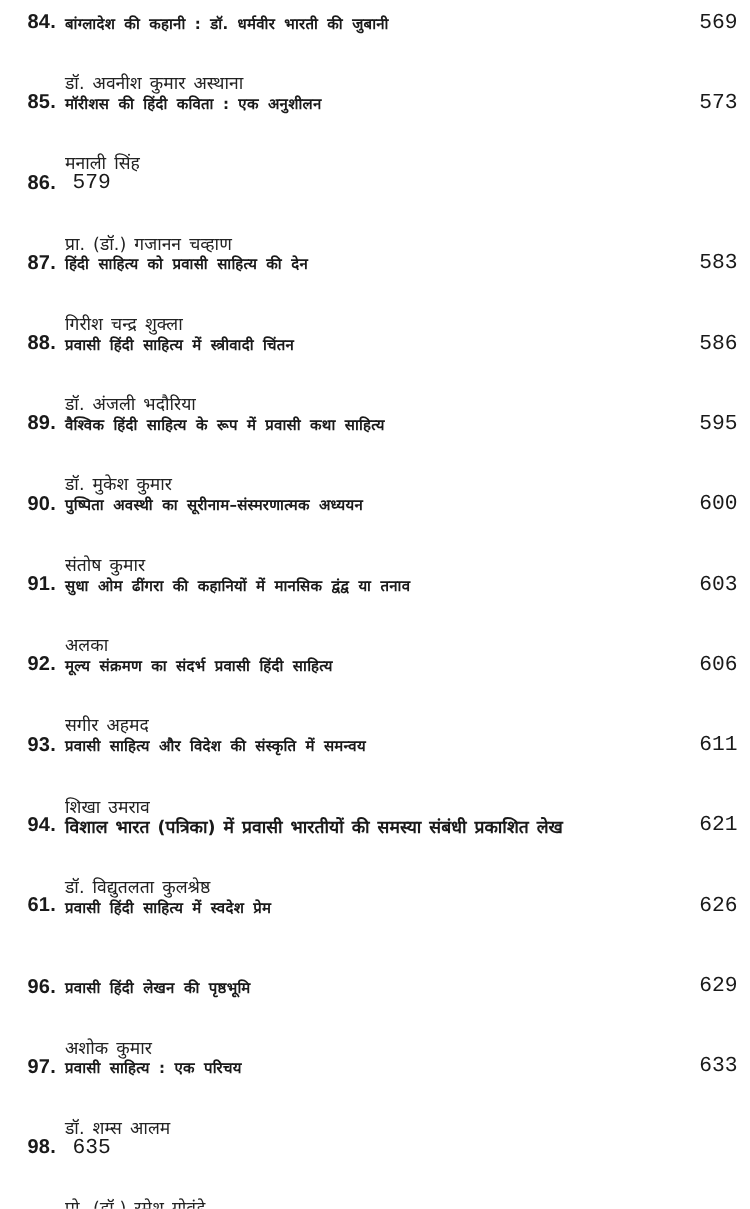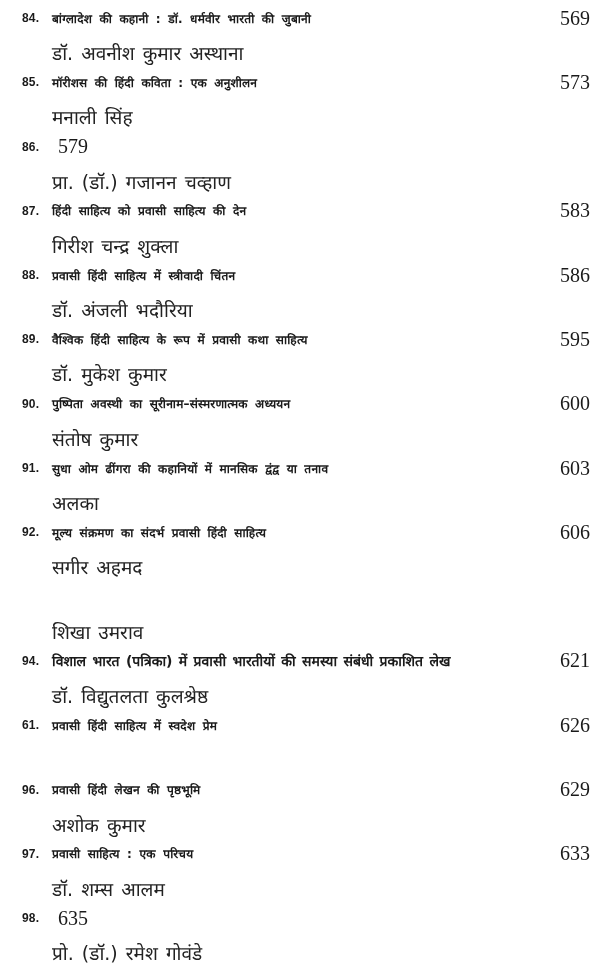--- a/index.html
+++ b/index.html
@@ -29,50 +29,50 @@
       left: 22px;
       right: 10px;
       top: 0;
       height: 30px;
       display: flex;
       align-items: center;
     }
     .num {
       font-family: "Liberation Sans", sans-serif;
       font-weight: bold;
-      font-size: 12px;
+      font-size: 16px;
       width: 30px;
       flex: 0 0 30px;
       letter-spacing: 0.2px;
     }
     .title {
       font-family: "DejaVu Sans", sans-serif;
       font-weight: bold;
       font-size: 12px;
       flex: 1 1 auto;
       white-space: nowrap;
       word-spacing: 3px;
       letter-spacing: 0.2px;
     }
     .page {
-      font-family: Liberation Serif, serif;
-      font-size: 20px;
+      font-family: Liberation Mono, monospace;
+      font-size: 17px;
       flex: 0 0 auto;
       text-align: center;
       min-width: 30px;
       padding-left: 6px;
     }
     .author {
       position: absolute;
       left: 52px;
-      top: 36px;
+      top: 50px;
       height: 28px;
       line-height: 28px;
       font-family: "DejaVu Sans", sans-serif;
-      font-size: 19px;
+      font-size: 14px;
       color: #222222;
       white-space: nowrap;
       word-spacing: 2px;
     }
     .entry.tight .title { font-size: 14px; word-spacing: 1.5px; letter-spacing: 0; }
   </style>
 </head>
 <body>
 
 <div class="toc">
@@ -151,20 +151,25 @@
   <div class="entry">
     <div class="title-row">
       <span class="num">92.</span>
       <span class="title">मूल्य संक्रमण का संदर्भ प्रवासी हिंदी साहित्य</span>
       <span class="page">606</span>
     </div>
     <div class="author">सगीर अहमद</div>
   </div>
 
   <div class="entry">
+    <div class="title-row">
+      <span class="num">93.</span>
+      <span class="title">प्रवासी साहित्य और विदेश की संस्कृति में समन्वय</span>
+      <span class="page">611</span>
+    </div>
     <div class="author">शिखा उमराव</div>
   </div>
 
   <div class="entry tight">
     <div class="title-row">
       <span class="num">94.</span>
       <span class="title">विशाल भारत (पत्रिका) में प्रवासी भारतीयों की समस्या संबंधी प्रकाशित लेख</span>
       <span class="page">621</span>
     </div>
     <div class="author">डॉ. विद्युतलता कुलश्रेष्ठ</div>

